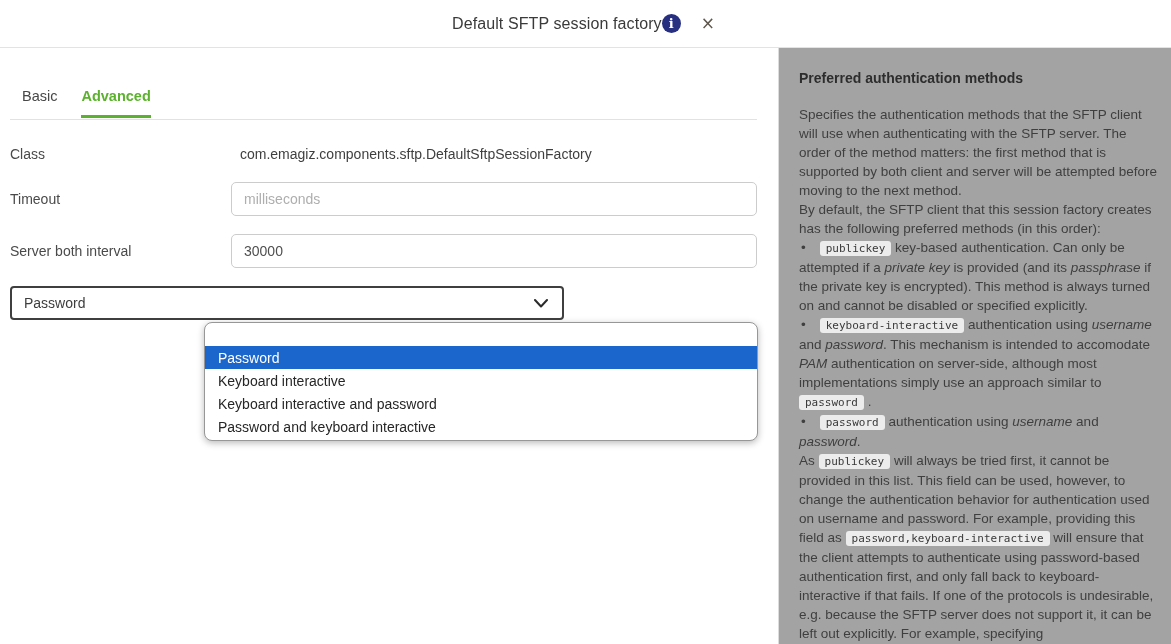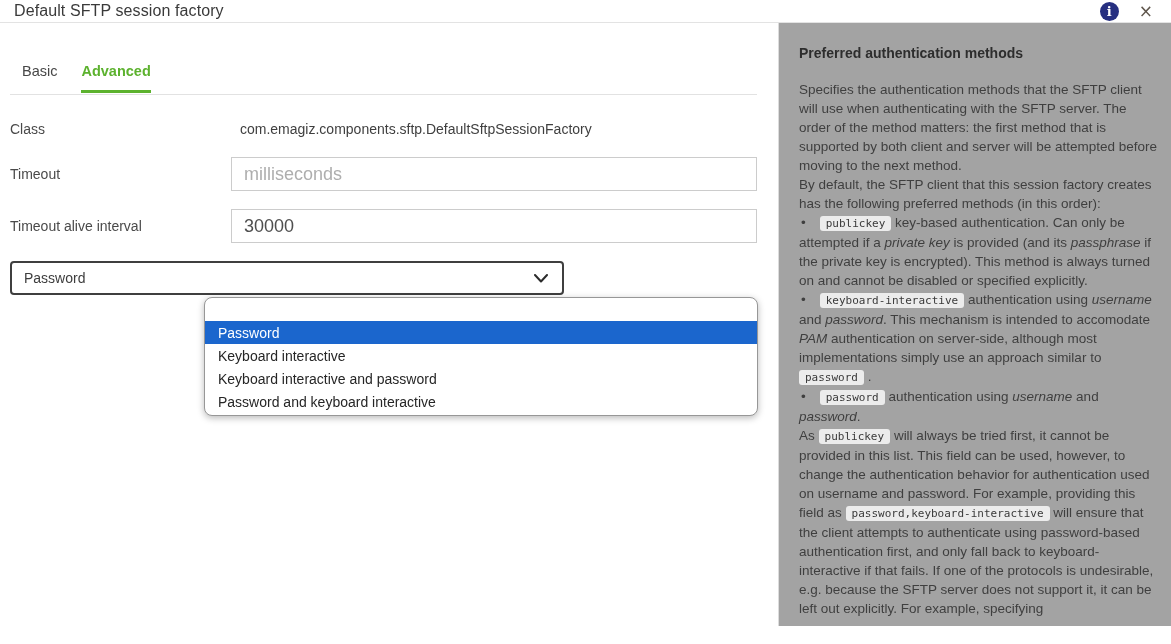--- a/index.html
+++ b/index.html
@@ -9,21 +9,21 @@
     --close-brown:#5f564c;
   }
   *{box-sizing:border-box;margin:0;padding:0;}
   html,body{width:1171px;height:644px;overflow:hidden;}
   body{
     font-family:"Liberation Sans","DejaVu Sans",sans-serif;
     background:#ffffff;color:#3c3c3c;font-size:14px;
   }
   
   .header{
-    height:23px;display:flex;align-items:center;justify-content:space-between;
+    height:48px;display:flex;align-items:center;justify-content:center;
     padding:0 16px 0 14px;border-bottom:1px solid #e3e3e3;background:#fff;
   }
   .header h1{font-size:16px;font-weight:500;color:#3a3a3a;letter-spacing:.1px;}
   .header-actions{display:flex;align-items:center;gap:18px;}
   .info-badge{
     width:19px;height:19px;border-radius:50%;background:var(--info-navy);
     color:#fff;display:flex;align-items:center;justify-content:center;
     font-family:"DejaVu Serif",serif;font-weight:bold;font-size:13px;cursor:pointer;
   }
   .close-x{
@@ -55,22 +55,22 @@
   
   .form{margin-top:22px;position:relative;}
   .form-row{display:flex;align-items:center;margin-bottom:18px;gap:27px;}
   .form-row label{
     width:194px;flex:0 0 194px;color:#4a4a4a;font-size:14px;
     white-space:nowrap;overflow:hidden;
   }
   .row-class{height:24px;margin-bottom:16px;}
   .static-value{color:#3f3f3f;font-size:14px;padding-left:9px;}
   .text-input{
-    width:554px;height:34px;border:1px solid #cccccc;border-radius:0;
-    padding:0 12px;font-size:18px;color:#4f4f4f;outline:none;
+    width:554px;height:34px;border:1px solid #cccccc;border-radius:5px;
+    padding:0 12px;font-size:14px;color:#4f4f4f;outline:none;
     font-family:"Liberation Sans","DejaVu Sans",sans-serif;background:#fff;
   }
   .text-input::placeholder{color:#aeaeae;}
   .select-row{position:relative;}
   .select-box{
     width:554px;height:34px;border:2px solid #3f3f3f;border-radius:4px;
     display:flex;align-items:center;justify-content:space-between;
     padding:0 14px 0 12px;background:#fff;cursor:pointer;color:#3d3d3d;
   }
   .chevron{width:14px;height:9px;flex:0 0 14px;}
@@ -127,21 +127,21 @@
         <label>Class</label>
         <div class="static-value">com.emagiz.components.sftp.DefaultSftpSessionFactory</div>
       </div>
 
       <div class="form-row">
         <label>Timeout</label>
         <input class="text-input" type="text" placeholder="milliseconds" style="">
       </div>
 
       <div class="form-row">
-        <label>Timeout alive interval</label>
+        <label>Server both interval</label>
         <input class="text-input" type="text" value="30000" style="">
       </div>
 
       <div class="form-row select-row">
         <div class="select-box">
           <span>Password</span>
           <svg class="chevron" viewBox="0 0 14 9">
             <polyline points="1,1 7,7.5 13,1" fill="none" stroke="#2b2b2b" stroke-width="2" stroke-linecap="round" stroke-linejoin="round"></polyline>
           </svg>
         </div>

